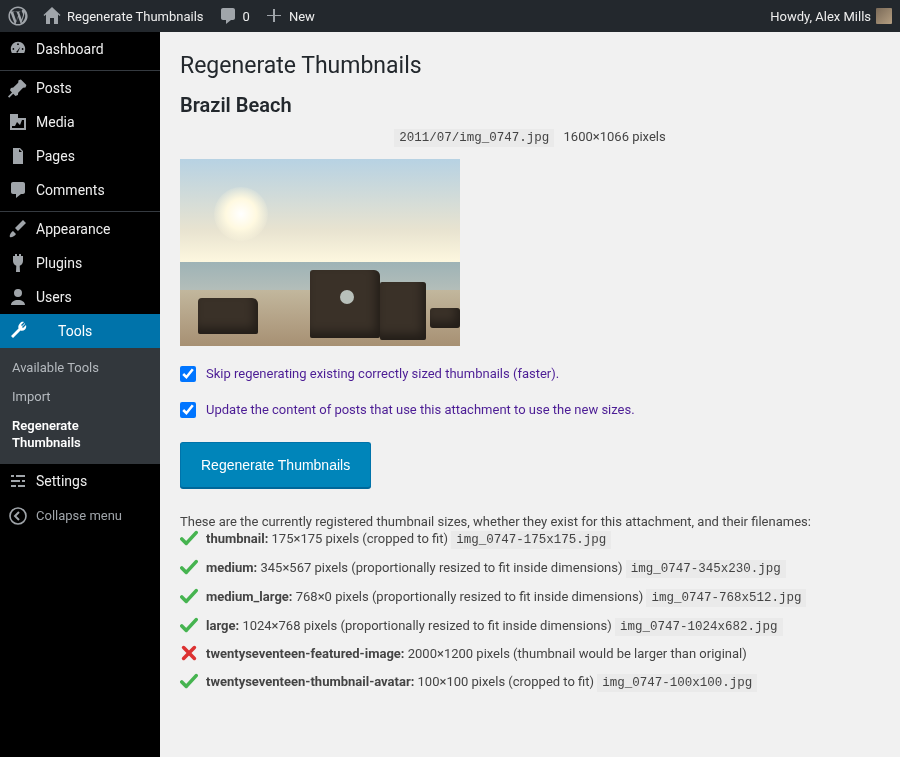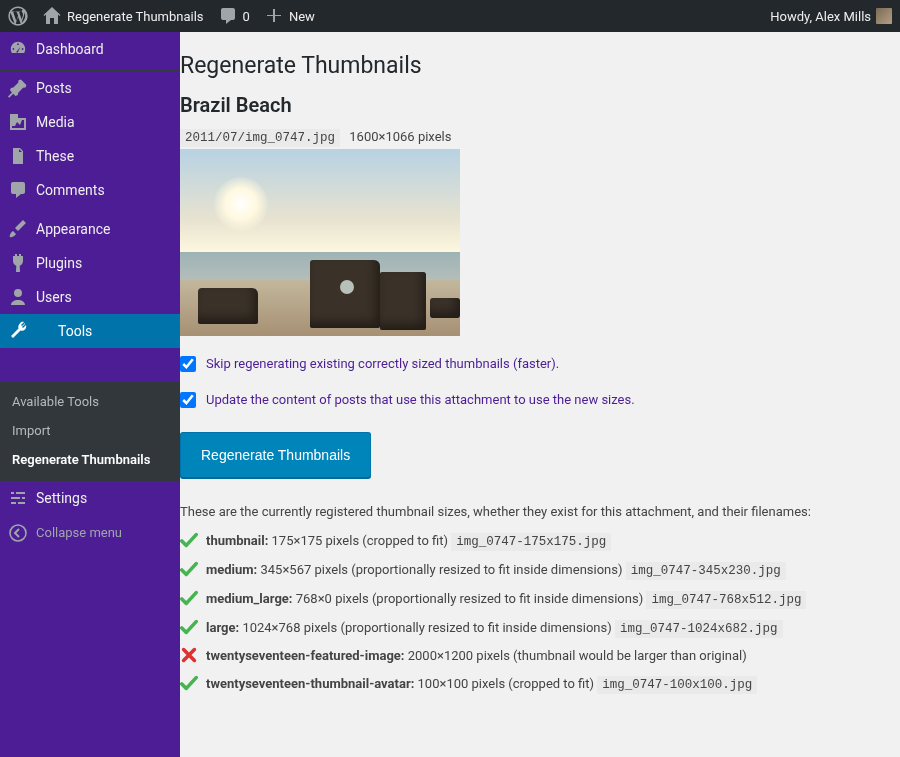--- a/index.html
+++ b/index.html
@@ -48,22 +48,22 @@
     background-image: linear-gradient(135deg,#7a6a58,#b59f82);
     border-radius: 1px;
   }
 
   
   .sidebar {
     position: absolute;
     top: 32px;
     left: 0;
     bottom: 0;
-    width: 180px;
-    background: #4c1d95;
+    width: 160px;
+    background: #000000;
     color: #eee;
     overflow: hidden;
   }
   .menu-item {
     display: flex;
     align-items: center;
     gap: 8px;
     padding: 0 8px;
     height: 34px;
     color: #eee;
@@ -87,21 +87,21 @@
     content: "";
     position: absolute;
     right: -8px;
     top: 50%;
     margin-top: -8px;
     border-top: 8px solid transparent;
     border-bottom: 8px solid transparent;
     border-right: 8px solid #f1f1f1;
   }
 
-  .submenu { background: #32373c; padding: 6px 0; margin-top: 34px; }
+  .submenu { background: #32373c; padding: 6px 0; }
   .submenu .sub-item {
     padding: 6px 12px;
     color: #b4b9be;
     font-size: 13px;
     cursor: pointer;
     line-height: 1.3;
   }
   .submenu .sub-item.current { color: #fff; font-weight: 600; }
 
   .menu-separator { height: 5px; border-bottom: 1px solid #353a40; margin: 0; }
@@ -122,21 +122,21 @@
     left: 160px;
     right: 0;
     top: 32px;
     bottom: 0;
     padding: 10px 20px 0 20px;
     overflow: hidden;
   }
   h1.page-title { font-size: 23px; font-weight: 400; margin: 10px 0 14px 0; color: #23282d; }
   h2.attachment-title { font-size: 20px; font-weight: 600; margin: 0 0 12px 0; color: #23282d; }
 
-  .path-row { margin-bottom: 4px; font-size: 13px; color: #444; }
+  .path-row { margin-bottom: 14px; font-size: 13px; color: #444; text-align: center; }
   .filecode {
     font-family: Consolas, Menlo, Monaco, "Courier New", monospace;
     background: #eaeaea;
     padding: 2px 5px;
     font-size: 12.5px;
   }
   .dim { color: #444; margin-left: 6px; }
 
   .thumb-preview {
     width: 280px;
@@ -186,21 +186,21 @@
     color: #fff;
     padding: 0 20px;
     height: 46px;
     font-size: 14px;
     border-radius: 3px;
     cursor: pointer;
     box-shadow: 0 1px 0 #006799;
     margin: 6px 0 26px 0;
   }
 
-  .sizes-intro { font-size: 13px; margin-bottom: 12px; }
+  .sizes-intro { font-size: 13px; }
 
   .size-row { display:flex; align-items: flex-start; gap: 8px; font-size: 13px; margin-bottom: 8px; line-height:1.5; }
   .size-row .status { width:18px; height:18px; flex-shrink:0; display:flex; align-items:center; justify-content:center; }
   .size-row .status svg { width:18px; height:18px; }
   .size-row .text { flex: 1; }
   .size-row strong { font-weight: 700; }
 </style>
 </head>
 <body>
 
@@ -271,21 +271,21 @@
         </svg>
     </span>
     <span>Media</span>
   </div>
   <div class="menu-item">
     <span class="mi-icon">
       <svg viewBox="0 0 20 20">
           <path d="M5 2h7l3 3v13H5V2zm6 1v3h3l-3-3z"></path>
         </svg>
     </span>
-    <span>These</span>
+    <span>Pages</span>
   </div>
   <div class="menu-item">
     <span class="mi-icon">
       <svg viewBox="0 0 20 20">
           <path d="M5 2h10c1.1 0 2 .9 2 2v8c0 1.1-.9 2-2 2h-2l-5 4v-4H5c-1.1 0-2-.9-2-2V4c0-1.1.9-2 2-2z"></path>
         </svg>
     </span>
     <span>Comments</span>
   </div>
 

